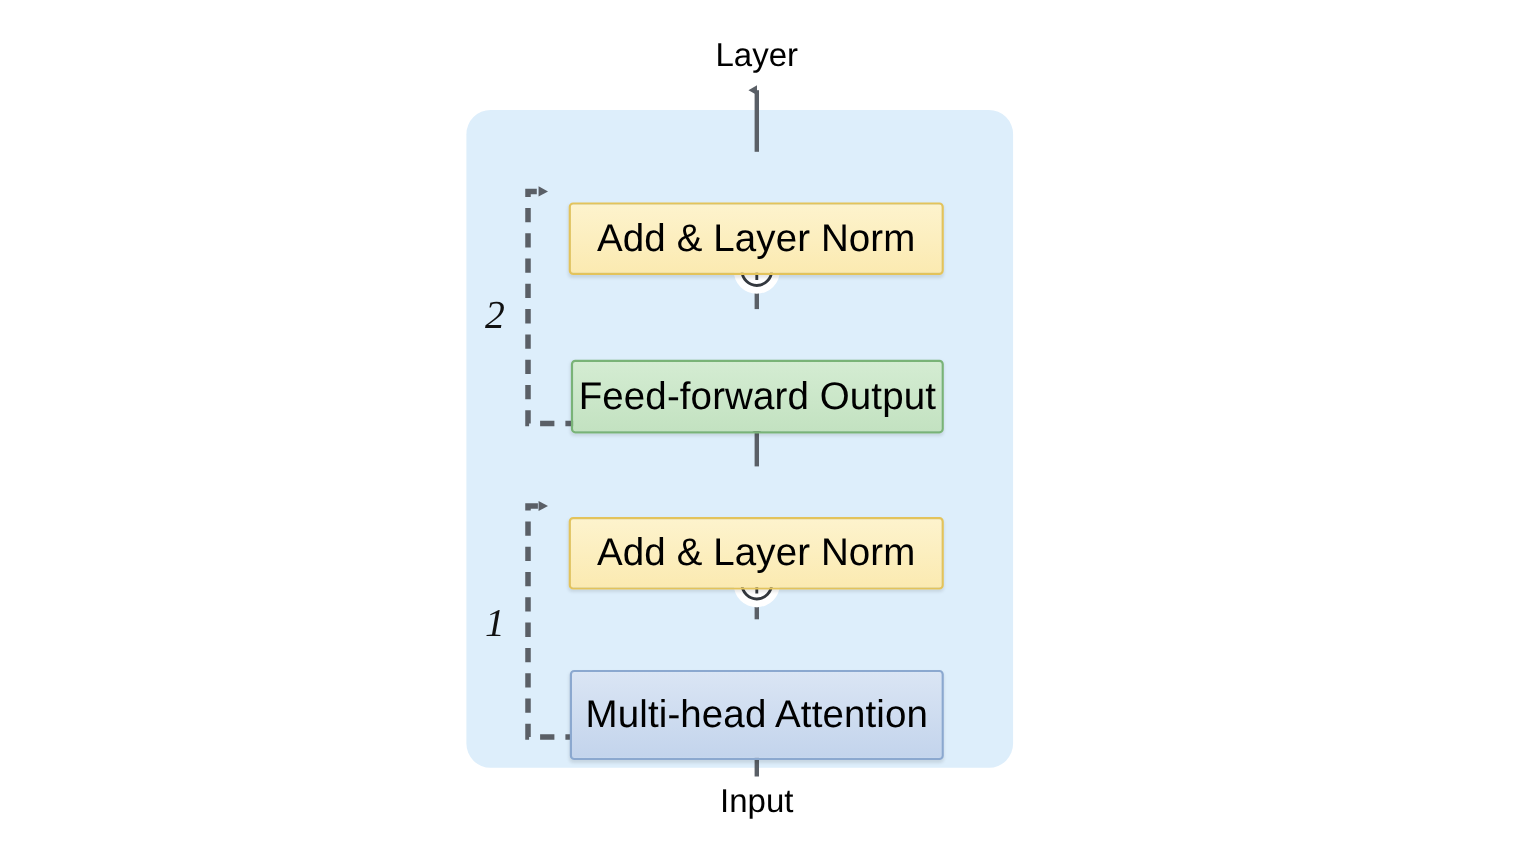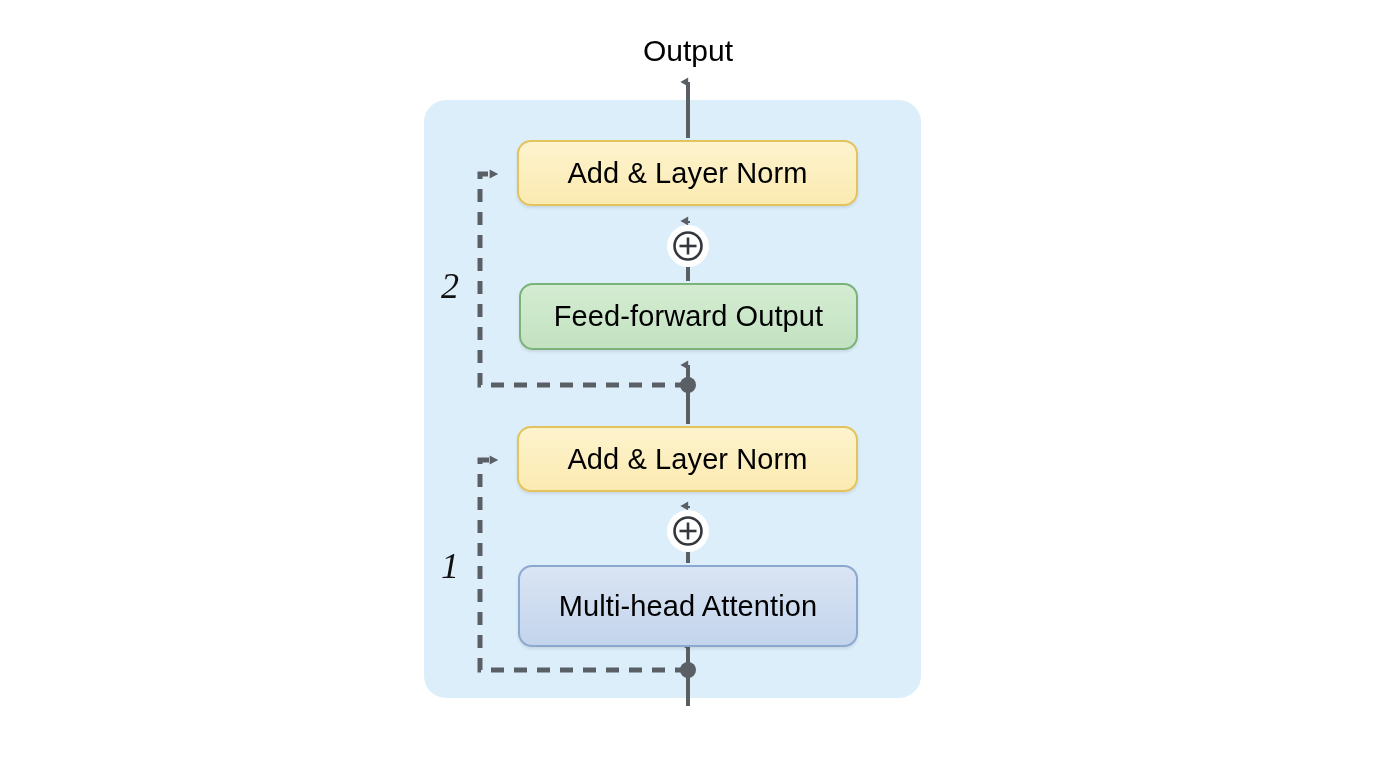--- a/index.html
+++ b/index.html
@@ -53,26 +53,27 @@
     background: #ddeefb;
     border-radius: 22px;
   }
 
   
   .block {
     position: absolute;
     display: flex;
     align-items: center;
     justify-content: center;
-    border-radius: 14px;
+    border-radius: 4px;
     box-sizing: border-box;
-    font-size: 29px;
+    font-size: 35px;
     color: #000000;
     white-space: nowrap;
     letter-spacing: 0.1px;
+    margin-top: 44px;
   }
 
   .block-yellow {
     background: linear-gradient(180deg, #fdf3cd 0%, #fbeab1 100%);
     border: 2px solid #e3c35b;
     box-shadow: 0 2px 3px rgba(0,0,0,0.10);
   }
   .block-green {
     background: linear-gradient(180deg, #d4ecd2 0%, #c3e2c1 100%);
     border: 2px solid #79b377;
@@ -189,16 +190,17 @@
   <div class="block block-green" id="block-ffn">Feed-forward Output</div>
 
   <div class="block block-yellow" id="block-addnorm-1">Add &amp; Layer Norm</div>
 
   <div class="block block-blue" id="block-attention">Multi-head Attention</div>
 
   <div class="residual-index" id="residual-index-2">2</div>
 
   <div class="residual-index" id="residual-index-1">1</div>
 
-  <div class="io-label" id="output-label">Output</div>
-
+  <div class="io-label" id="output-label">Layer</div>
+
+  <div class="io-label" id="input-label">Input</div>
 
 </div>
 
 </body></html>

